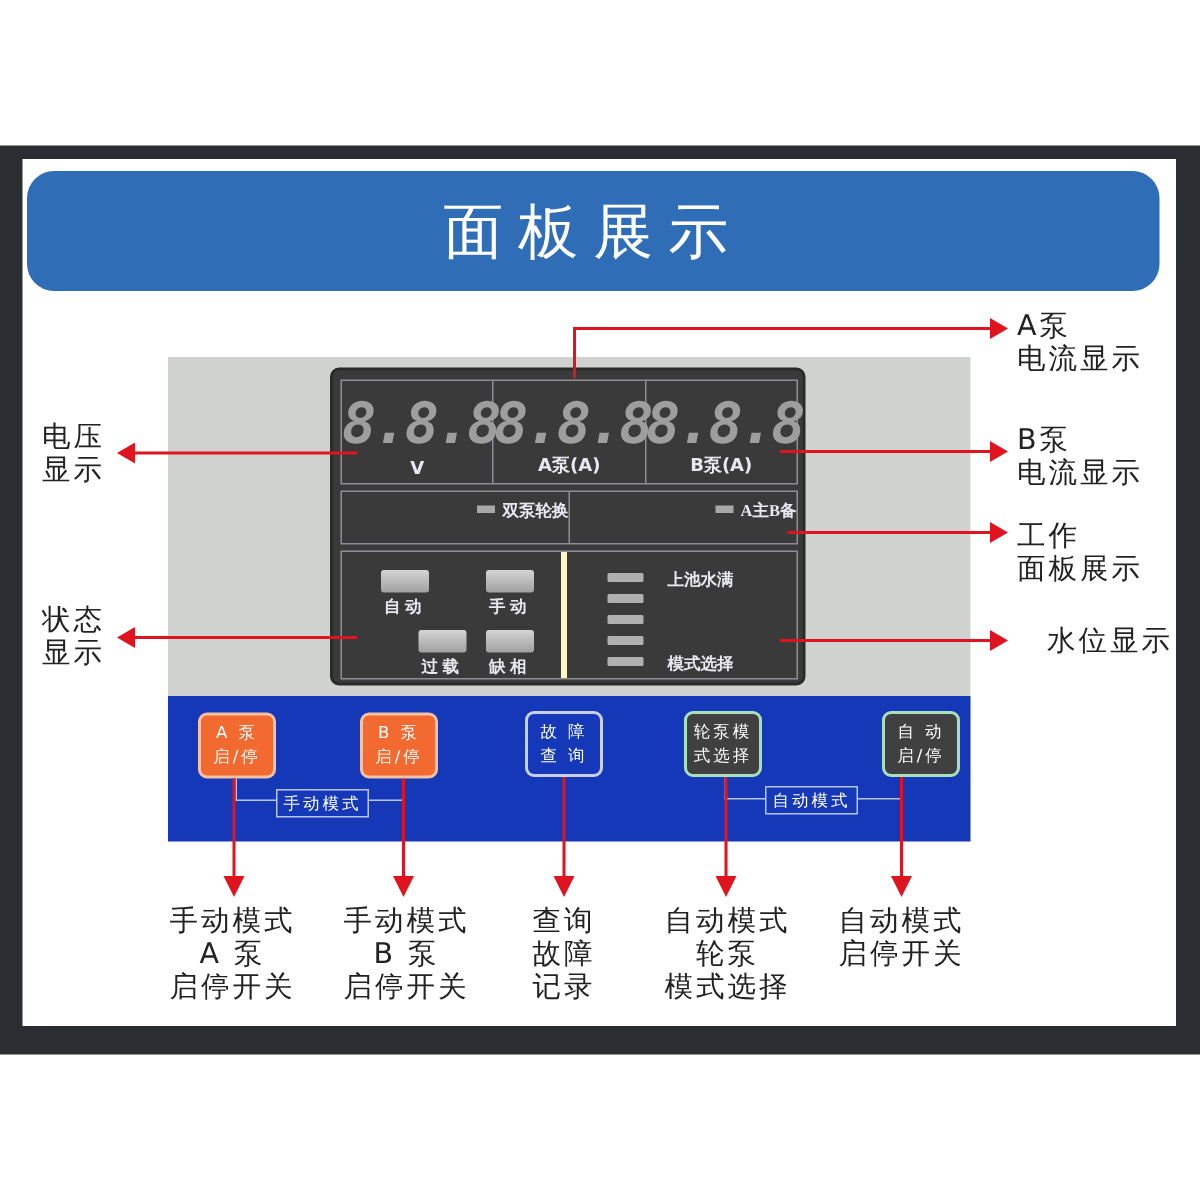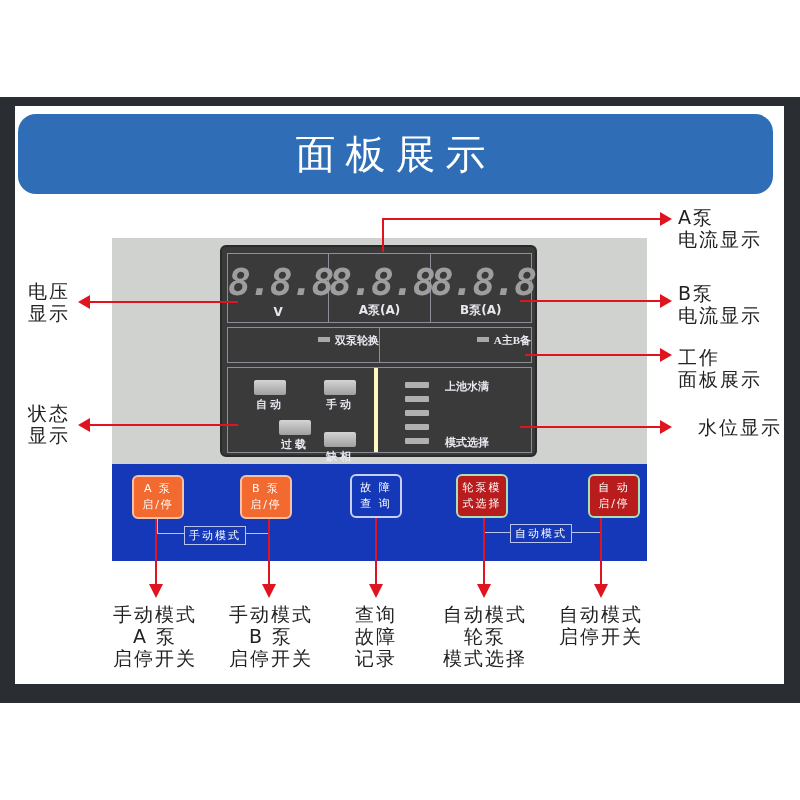--- a/index.html
+++ b/index.html
@@ -32,21 +32,21 @@
   .status-cell { width: 150px; border-right: 4px solid #fef9c3; position: relative; }
   .level-cell { flex: 1; position: relative; }
   .status-item { position: absolute; width: 40px; text-align: center; }
   .status-led { width: 32px; height: 15px; margin: 0 auto; background: linear-gradient(#d4d4d4, #a0a0a0); border-radius: 2px; }
   .status-label { color: #e8e8f0; font-size: 11px; font-weight: bold; margin-top: 2px; letter-spacing: 3px; }
   .level-led { position: absolute; left: 27px; width: 24px; height: 6px; background: #b0b0b0; border-radius: 1px; }
   .level-label { position: absolute; left: 67px; color: #e8e8f0; font-size: 11px; font-weight: bold; }
 
   .btn { position: absolute; width: 52px; height: 44px; border-radius: 6px; border: 2px solid #f2c8b0; display: flex; flex-direction: column; align-items: center; justify-content: center; color: #ffffff; font-size: 11px; line-height: 16px; letter-spacing: 2px; }
   .btn.orange { background: #f26a30; border-color: #f7c1a3; }
-  .btn.green { background: #b91c1c; border-color: #a8e0b8; }
+  .btn.green { background: #404040; border-color: #a8e0b8; }
   .btn.blue { background: #1438b8; border-color: #c8d0f0; }
 
   .group-line { position: absolute; border: 1px solid #b8c4f0; border-top: none; }
   .group-label { position: absolute; color: #ffffff; font-size: 11px; background: #1438b8; border: 1px solid #b8c4f0; padding: 1px 4px; letter-spacing: 2px; }
 
   .red-line { position: absolute; background: #e0141e; }
   .arrow-right { position: absolute; width: 0; height: 0; border-top: 7px solid transparent; border-bottom: 7px solid transparent; border-left: 12px solid #e0141e; }
   .arrow-left { position: absolute; width: 0; height: 0; border-top: 7px solid transparent; border-bottom: 7px solid transparent; border-right: 12px solid #e0141e; }
   .arrow-down { position: absolute; width: 0; height: 0; border-left: 7px solid transparent; border-right: 7px solid transparent; border-top: 14px solid #e0141e; }
 
@@ -100,21 +100,21 @@
         <div class="status-label">自动</div>
       </div>
       <div class="status-item" style="left:92px; top:12px;">
         <div class="status-led"></div>
         <div class="status-label">手动</div>
       </div>
       <div class="status-item" style="left:22px; top:52px;margin-left:25px;">
         <div class="status-led"></div>
         <div class="status-label">过载</div>
       </div>
-      <div class="status-item" style="left:92px; top:52px;margin-top:12px;">
+      <div class="status-item" style="left:92px; top:52px;">
         <div class="status-led"></div>
         <div class="status-label">缺相</div>
       </div>
     </div>
     <div class="level-cell">
       <div class="level-led" style="top:14px;"></div>
       <div class="level-led" style="top:28px;"></div>
       <div class="level-led" style="top:42px;"></div>
       <div class="level-led" style="top:56px;"></div>
       <div class="level-led" style="top:70px;"></div>

